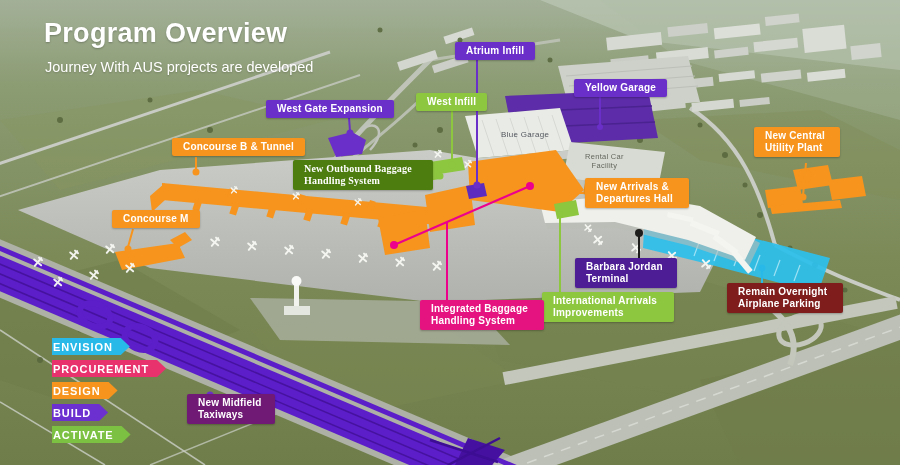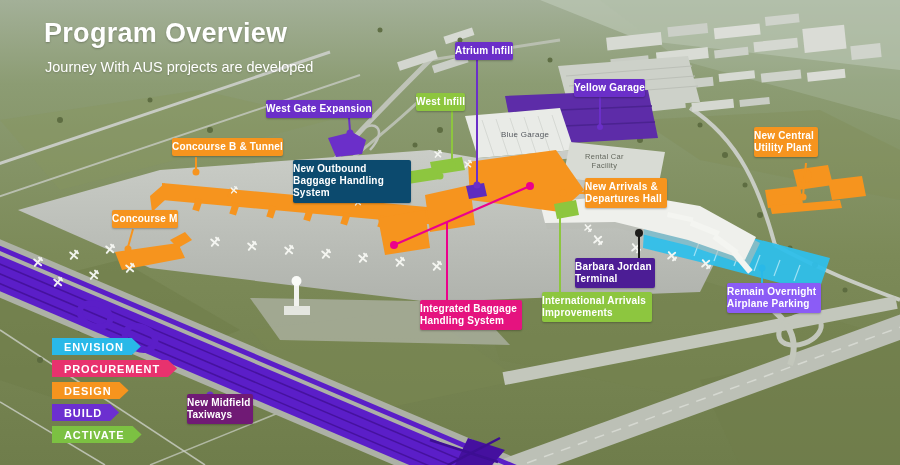--- a/index.html
+++ b/index.html
@@ -6,27 +6,27 @@
   #stage{position:relative;width:900px;height:465px;overflow:hidden;
          background:#7C8A58;font-family:"Liberation Sans",sans-serif;}
   #scene{position:absolute;left:0;top:0;}
 
   .title{position:absolute;left:44px;top:18px;font-size:27px;font-weight:700;
          color:#fff;letter-spacing:.3px;text-shadow:0 1px 2px rgba(0,0,0,.25);}
   .subtitle{position:absolute;left:45px;top:57px;font-size:14.5px;color:#ffffff;
          line-height:1.38;text-shadow:0 1px 2px rgba(0,0,0,.2);}
 
   .lbl{position:absolute;color:#fff;font-weight:700;font-size:10px;line-height:1.22;
-       padding:3px 0;border-radius:2px;letter-spacing:.2px;white-space:nowrap;
+       padding:3px 11px;border-radius:2px;letter-spacing:.2px;white-space:nowrap;
        box-shadow:0 1px 2px rgba(0,0,0,.25);}
   .lbl.wrap{white-space:normal;}
 
   .phase{position:absolute;left:52px;height:17px;display:flex;align-items:center;
          color:#fff;font-weight:700;font-size:11px;letter-spacing:.9px;
-         padding:0 17px 0 12px;
+         padding:0 17px 0 1px;
          clip-path:polygon(0 0,calc(100% - 9px) 0,100% 50%,calc(100% - 9px) 100%,0 100%);}
 
   .maptext{position:absolute;font-weight:400;color:#54585E;letter-spacing:.3px;
            text-align:center;line-height:1.15;}
   .bg-garage{left:501px;top:130px;font-size:8px;}
   .rental{left:585px;top:153px;font-size:7.5px;color:#63675D;}
 </style>
 </head>
 <body>
 
@@ -306,27 +306,27 @@
   <div class="maptext rental">
     <div>Rental Car</div>
     <div>Facility</div>
   </div>
 
   <div class="lbl" style="left: 455px; top: 42px; background: rgb(107, 47, 201);">Atrium Infill</div>
   <div class="lbl" style="left: 574px; top: 79px; background: rgb(107, 47, 201);">Yellow Garage</div>
   <div class="lbl" style="left: 266px; top: 100px; background: rgb(107, 47, 201);">West Gate Expansion</div>
   <div class="lbl" style="left: 416px; top: 93px; background: rgb(141, 198, 63);">West Infill</div>
   <div class="lbl" style="left: 172px; top: 138px; background: rgb(246, 148, 30);">Concourse B &amp; Tunnel</div>
-  <div class="lbl wrap" style="left: 293px; top: 160px; width: 118px; background: #0c4a6e;">New Outbound Baggage Handling System</div>
+  <div class="lbl wrap" style="left: 293px; top: 160px; width: 118px; background: #4d7c0f; font-family: Liberation Serif, serif;">New Outbound Baggage Handling System</div>
   <div class="lbl wrap" style="left: 754px; top: 127px; width: 64px; background: rgb(246, 148, 30);">New Central Utility Plant</div>
   <div class="lbl" style="left: 112px; top: 210px; background: rgb(246, 148, 30);">Concourse M</div>
   <div class="lbl wrap" style="left: 585px; top: 178px; width: 82px; background: rgb(246, 148, 30);">New Arrivals &amp; Departures Hall</div>
   <div class="lbl wrap" style="left: 575px; top: 258px; width: 80px; background: #4c1d95;">Barbara Jordan Terminal</div>
   <div class="lbl wrap" style="left: 542px; top: 292px; width: 110px; background: rgb(141, 198, 63);">International Arrivals Improvements</div>
-  <div class="lbl wrap" style="left: 727px; top: 283px; width: 94px; background: #8b5cf6;">Remain Overnight Airplane Parking</div>
+  <div class="lbl wrap" style="left: 727px; top: 283px; width: 94px; background: #7f1d1d;">Remain Overnight Airplane Parking</div>
   <div class="lbl wrap" style="left: 420px; top: 300px; width: 102px; background: rgb(229, 19, 127);">Integrated Baggage Handling System</div>
   <div class="lbl wrap" style="left: 187px; top: 394px; width: 66px; background: #701a75;">New Midfield Taxiways</div>
 
   <div class="phase" style="top: 338px; background: rgb(41, 185, 232);">ENVISION</div>
   <div class="phase" style="top: 360px; background: rgb(232, 50, 110);">PROCUREMENT</div>
   <div class="phase" style="top: 382px; background: rgb(246, 148, 30);">DESIGN</div>
   <div class="phase" style="top: 404px; background: rgb(108, 47, 208);">BUILD</div>
   <div class="phase" style="top: 426px; background: rgb(124, 193, 66);">ACTIVATE</div>
 
 </div>

